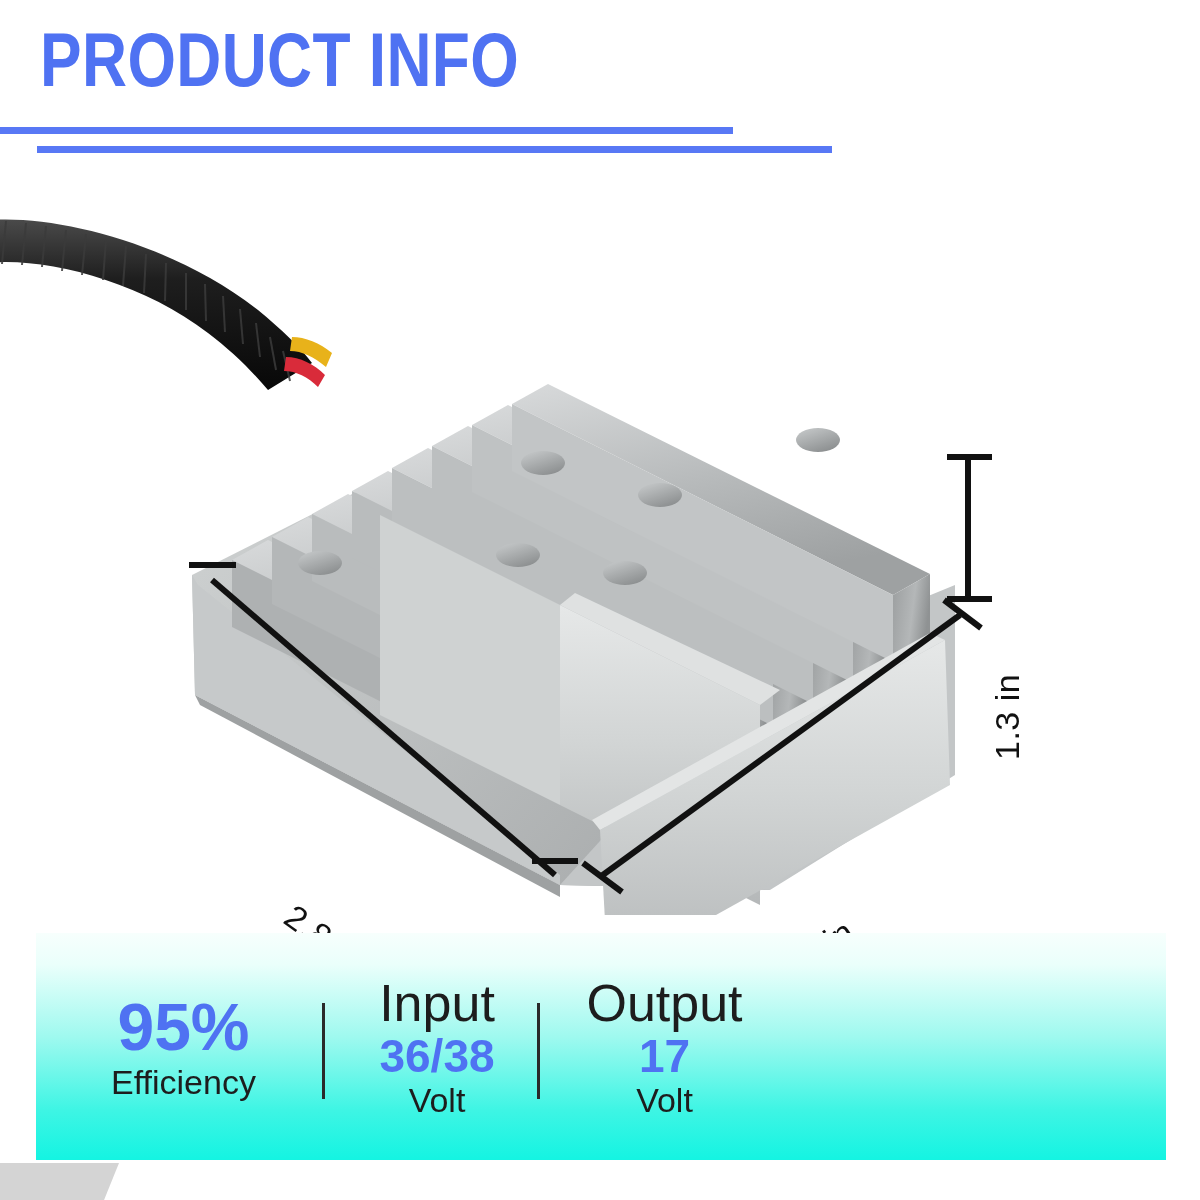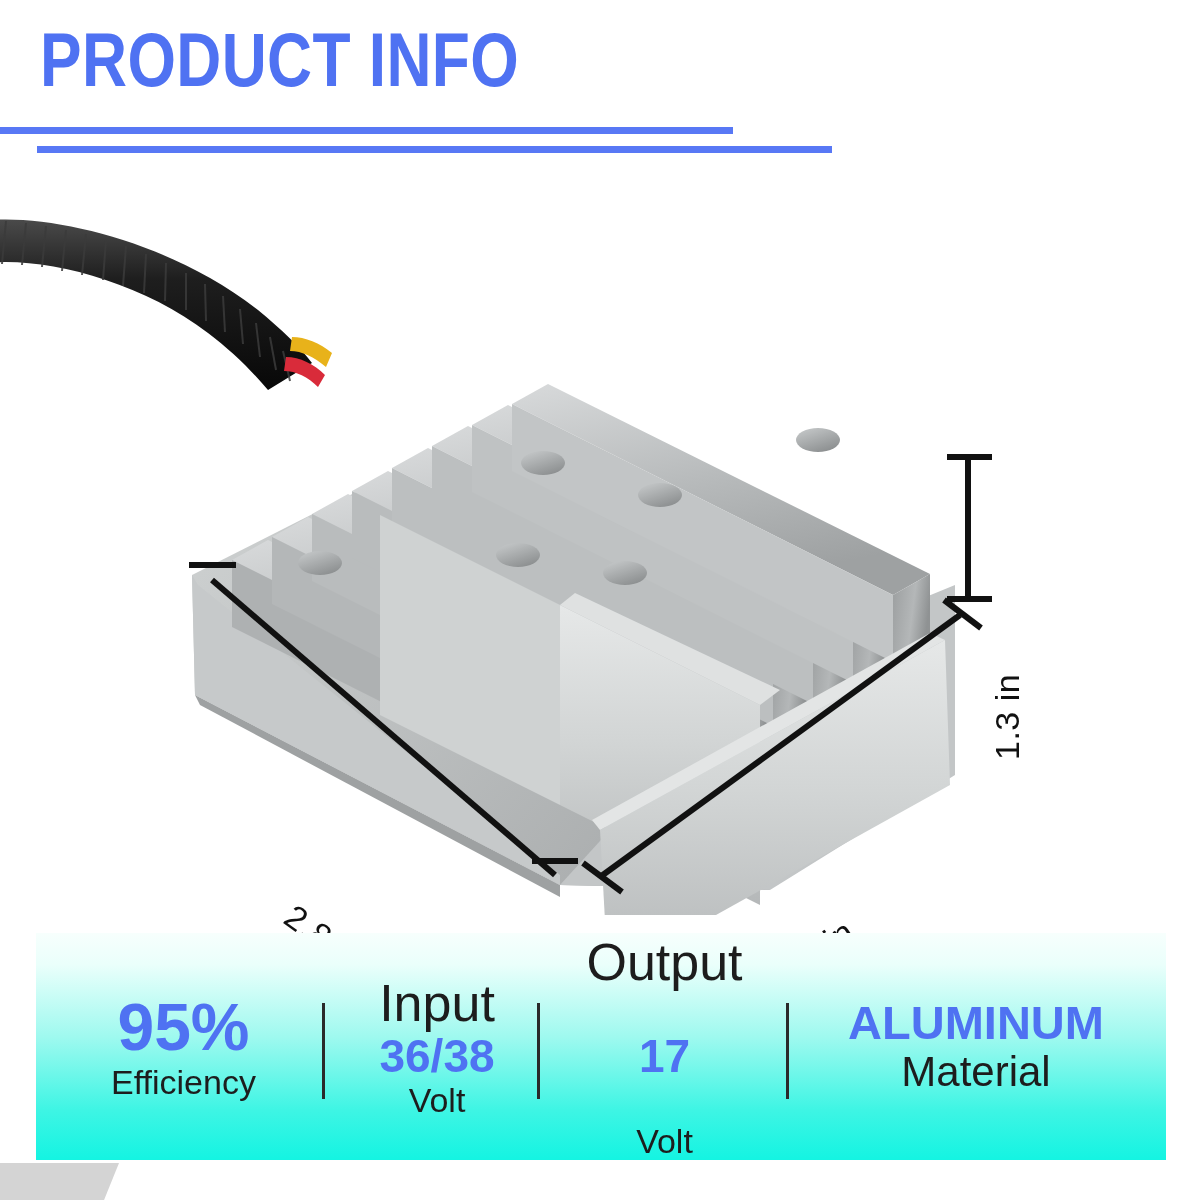--- a/index.html
+++ b/index.html
@@ -76,21 +76,21 @@
     flex:0 0 auto;
     display:flex;
     flex-direction:column;
     align-items:center;
     justify-content:center;
     position:relative;
     height:100%;
   }
   .cell-eff{width:295px;}
   .cell-in{width:212px;}
-  .cell-out{width:243px;justify-content:space-between;}
+  .cell-out{width:243px;}
   .cell-mat{width:380px;}
 
   .sep{
     position:absolute;top:70px;
     width:3px;height:96px;background:#2a2a2a;
   }
 
   .big-blue{
     color:#4f72f2;
     font-weight:700;
@@ -289,23 +289,18 @@
       <div class="dark">Volt</div>
     </div>
 
     <div class="spec-cell cell-out">
       <div class="sep" style="left:-6px;"></div>
       <div class="dark lbl">Output</div>
       <div class="big-blue small">17</div>
       <div class="dark">Volt</div>
     </div>
 
-    <div class="spec-cell cell-mat">
-      <div class="sep" style="left:0px;"></div>
-      <div class="mat-main">ALUMINUM</div>
-      <div class="mat-sub">Material</div>
-    </div>
 
   </div>
 
   <div class="corner-shape"></div>
 
 </div>
 
 </body></html>

